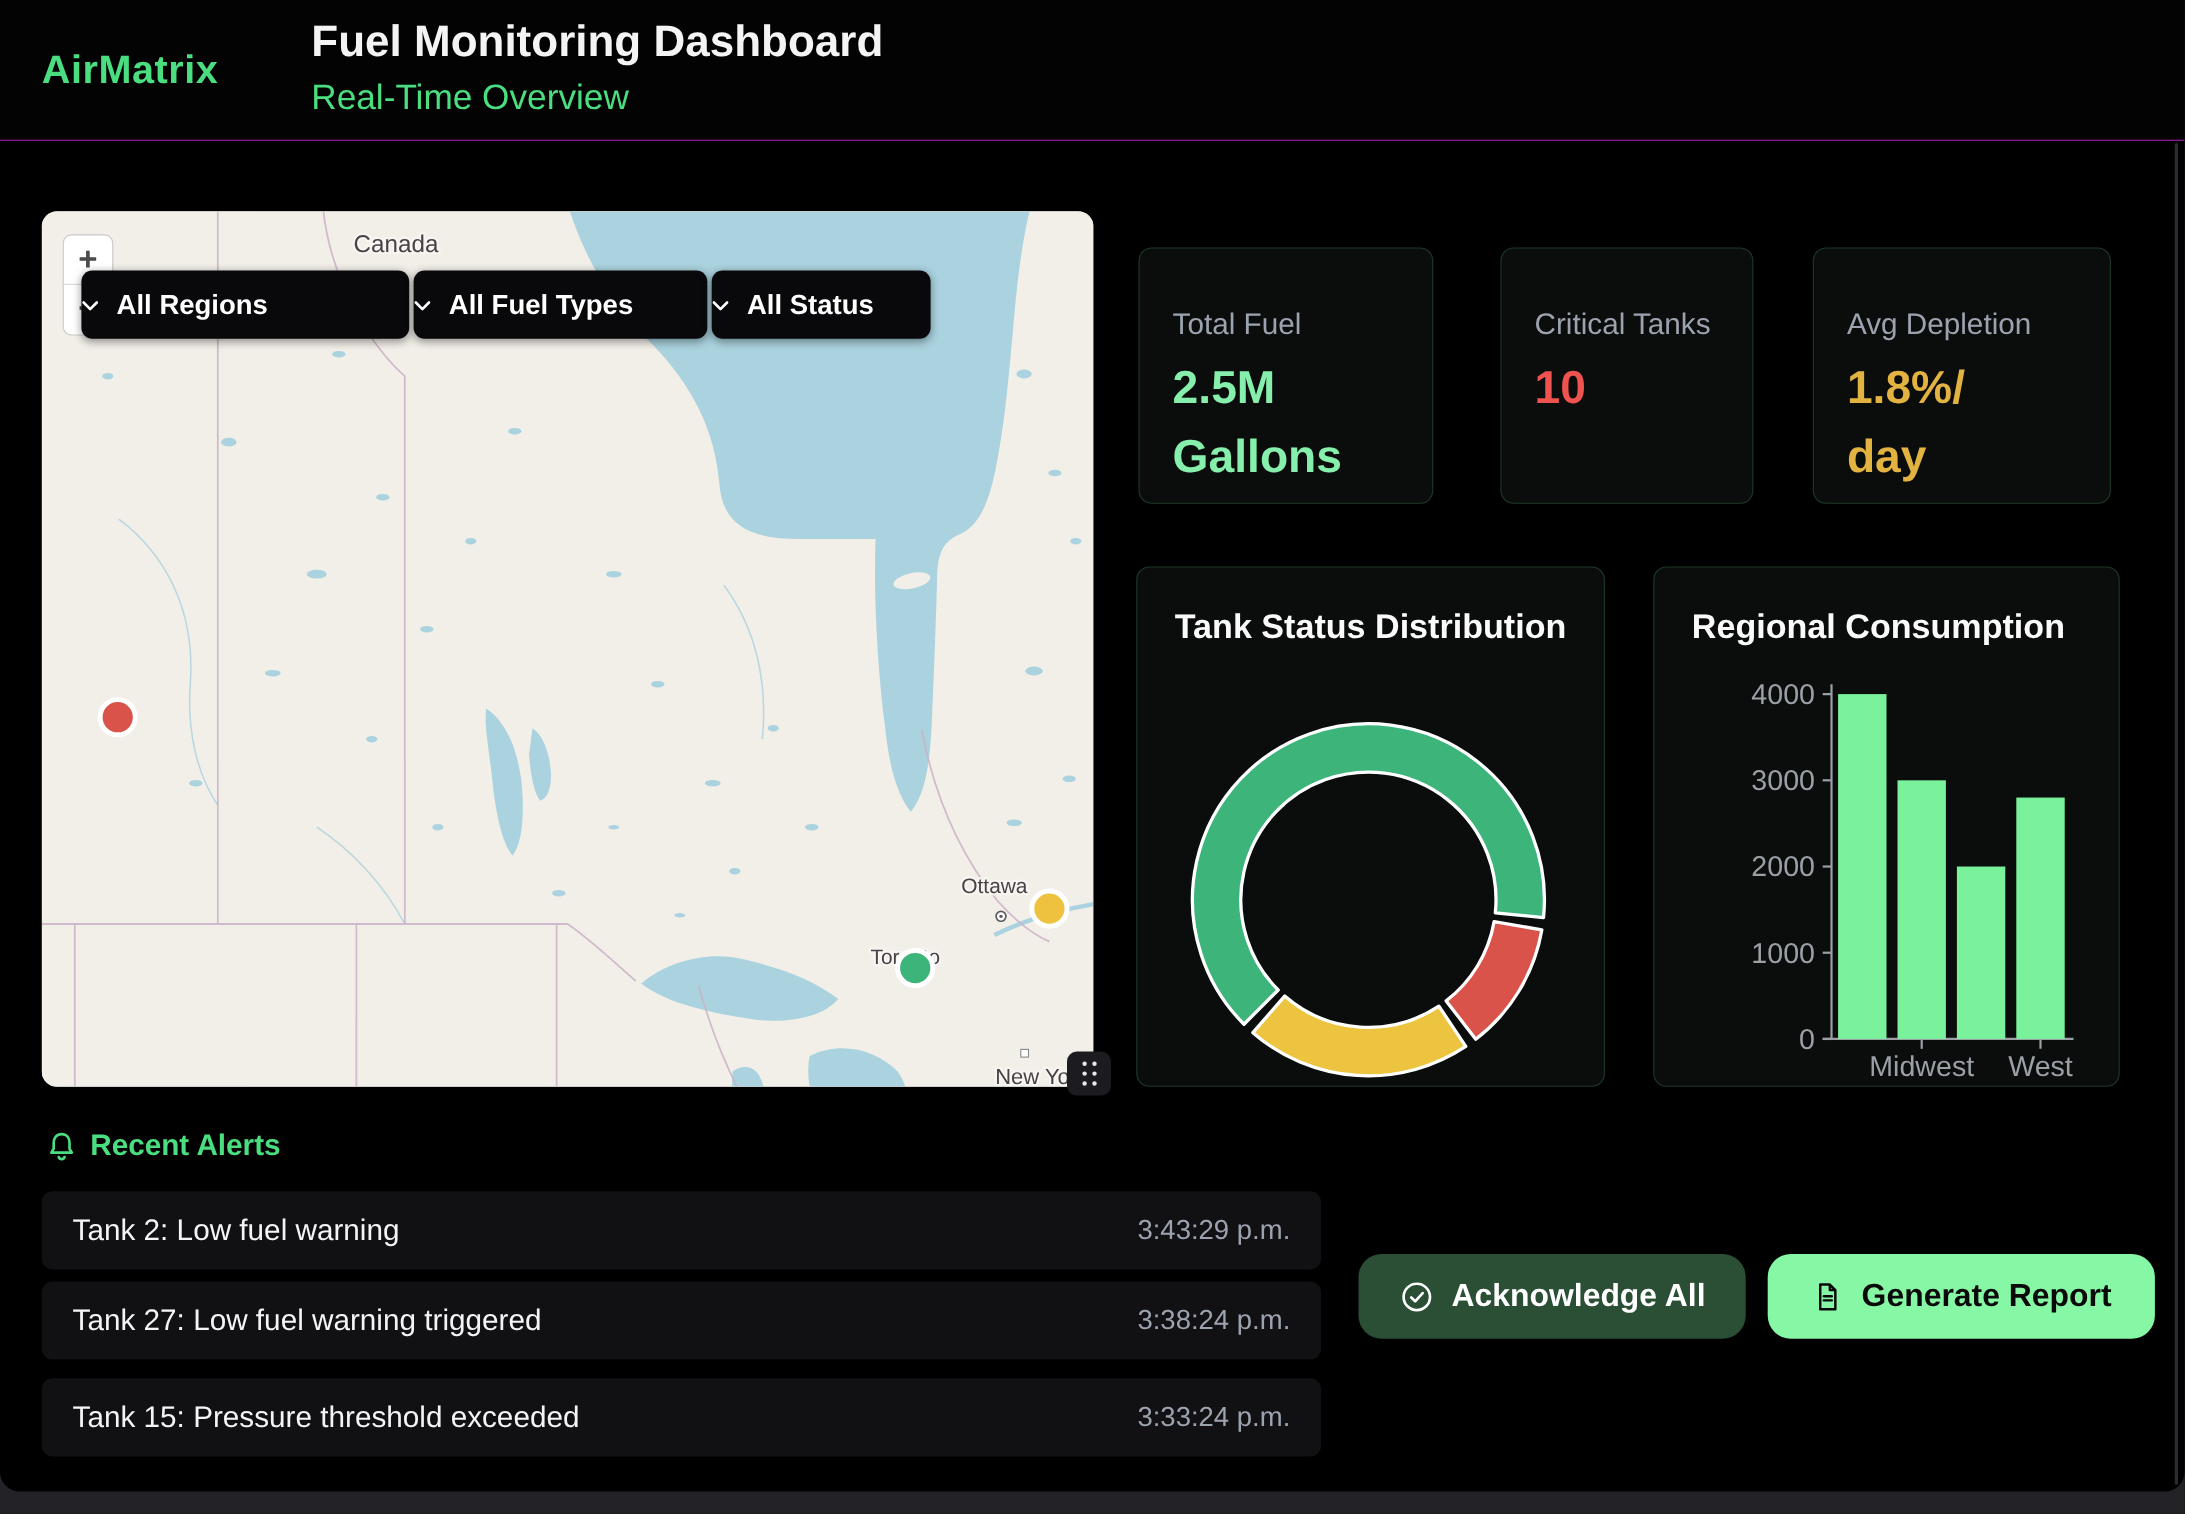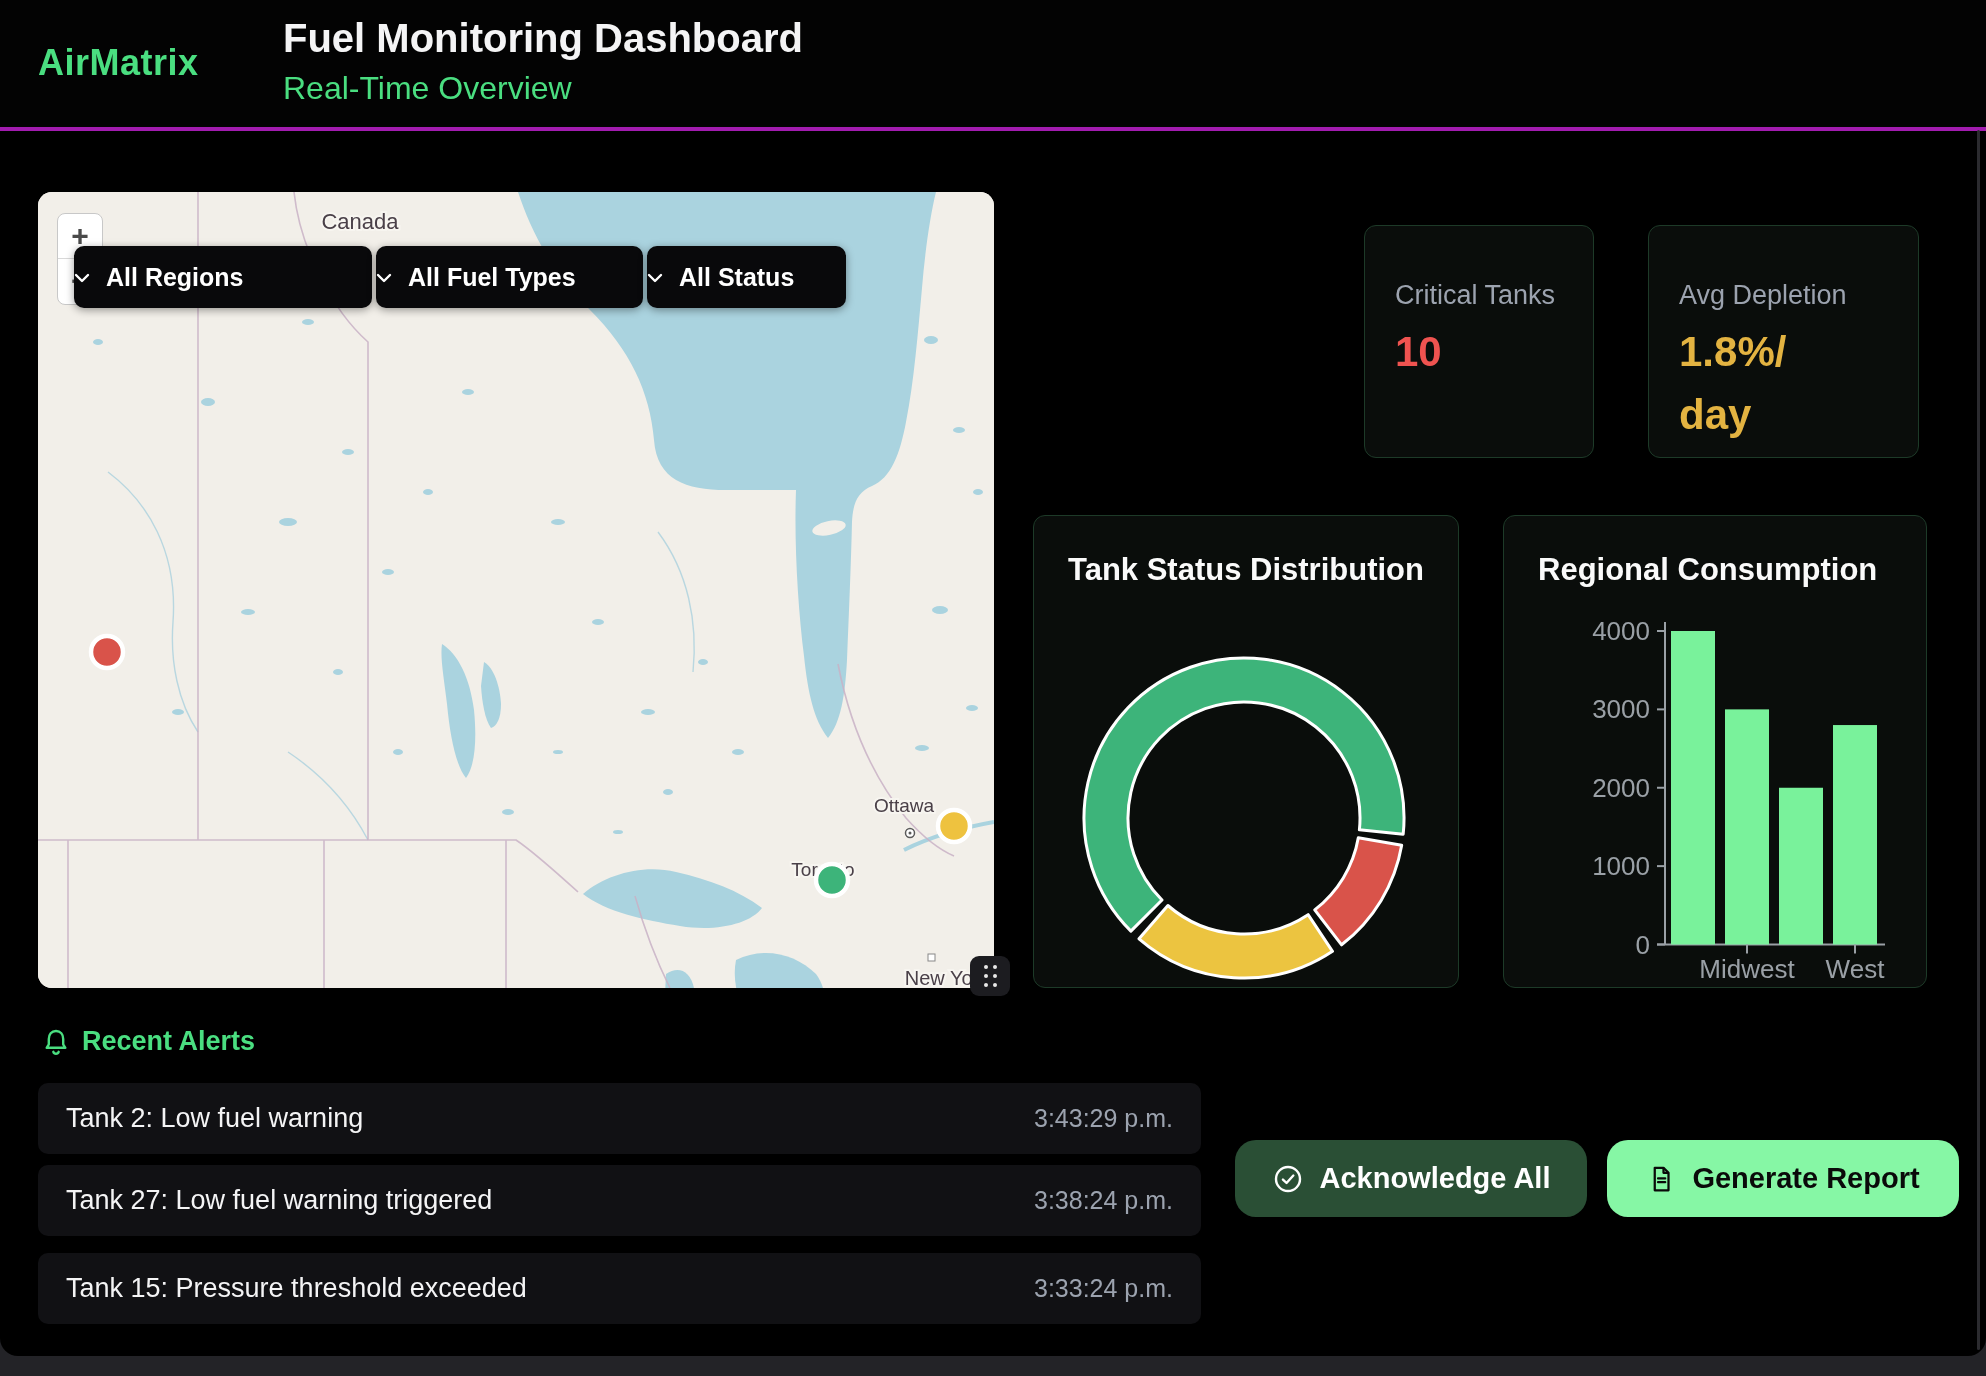--- a/index.html
+++ b/index.html
@@ -1,21 +1,21 @@
 <!DOCTYPE html>
 <html><head>
 <meta charset="utf-8">
 <style>
   html,body{margin:0;padding:0;width:1986px;height:1376px;background:#232327;
     font-family:"Liberation Sans","DejaVu Sans",sans-serif;}
   .app{position:absolute;left:0;top:0;width:1986px;height:1356px;background:#000;
     border-radius:0 0 18px 18px;overflow:hidden;}
   
   .hdr{position:absolute;left:0;top:0;width:100%;height:127px;background:#030303;
-    border-bottom:4px solid #a21caf;text-decoration:underline;}
+    border-bottom:1px solid #a21caf;text-decoration:underline;}
   .brand{position:absolute;left:38px;top:42px;font-size:36px;font-weight:700;color:#4ade80;letter-spacing:.5px;}
   .title{position:absolute;left:283px;top:16px;font-size:40px;font-weight:700;color:#f4f4f5;}
   .subtitle{position:absolute;left:283px;top:70px;font-size:32px;font-weight:500;color:#4ade80;}
   .nav{position:absolute;right:59px;top:0;height:127px;display:flex;align-items:center;gap:113px;}
   .nav-item{font-size:27px;color:#d4d4d8;cursor:pointer;white-space:nowrap;}
   
   .map-card{position:absolute;left:38px;top:192px;width:956px;height:796px;border-radius:14px;
     overflow:hidden;background:#f2efe9;}
   .map-card svg{position:absolute;left:0;top:0;}
   .zoomctl{position:absolute;left:19px;top:21px;width:44px;height:90px;background:#fff;
@@ -181,20 +181,26 @@
   </div>
   <div class="handle">
     <i></i>
       <i></i>
       <i></i>
       <i></i>
       <i></i>
       <i></i>
   </div>
 
+  <div class="card" style="left:1035px;top:225px;width:268px;height:233px;">
+    <div class="stat-label">Total Fuel</div>
+    <div class="stat-value stat-green">
+      <span>2.5M</span><br><span>Gallons</span>
+    </div>
+  </div>
   <div class="card" style="left:1364px;top:225px;width:230px;height:233px;">
     <div class="stat-label">Critical Tanks</div>
     <div class="stat-value stat-red">
       <span>10</span>
     </div>
   </div>
   <div class="card" style="left:1648px;top:225px;width:271px;height:233px;">
     <div class="stat-label">Avg Depletion</div>
     <div class="stat-value stat-amber">
       <span>1.8%/</span><br><span>day</span>

